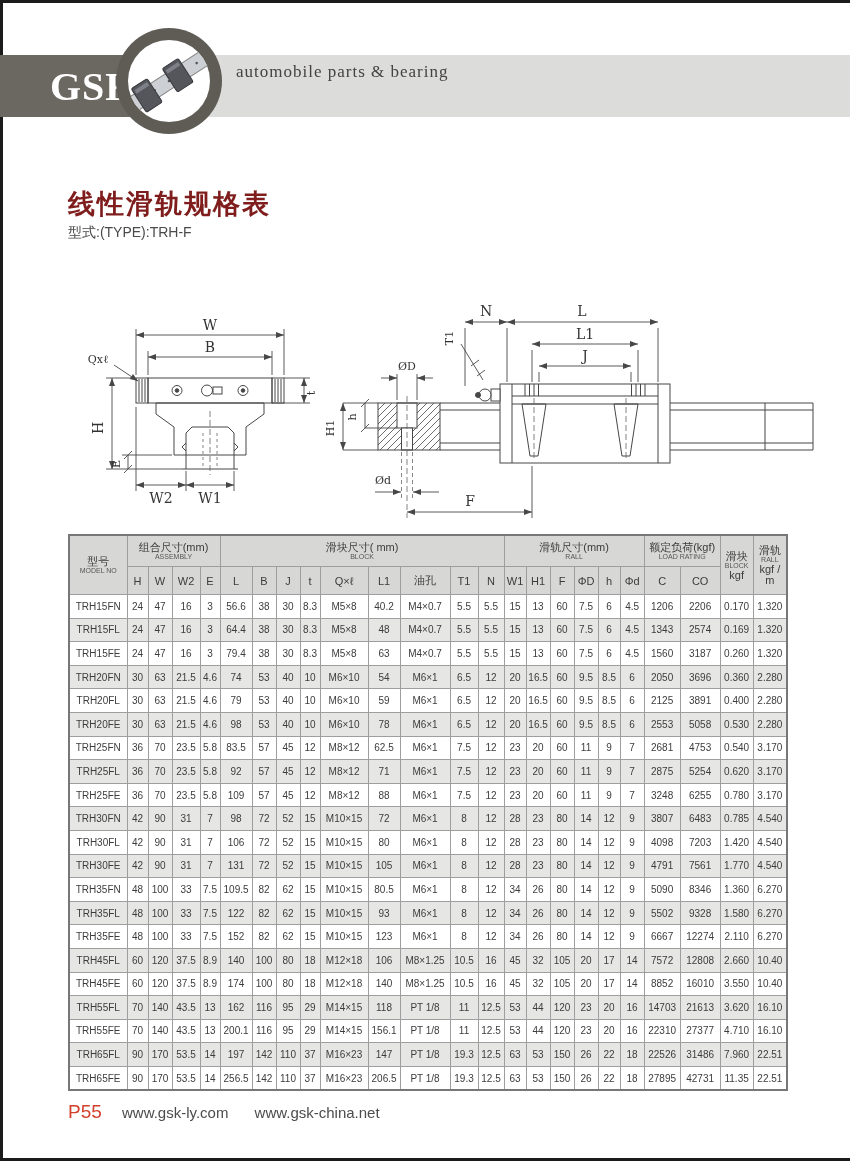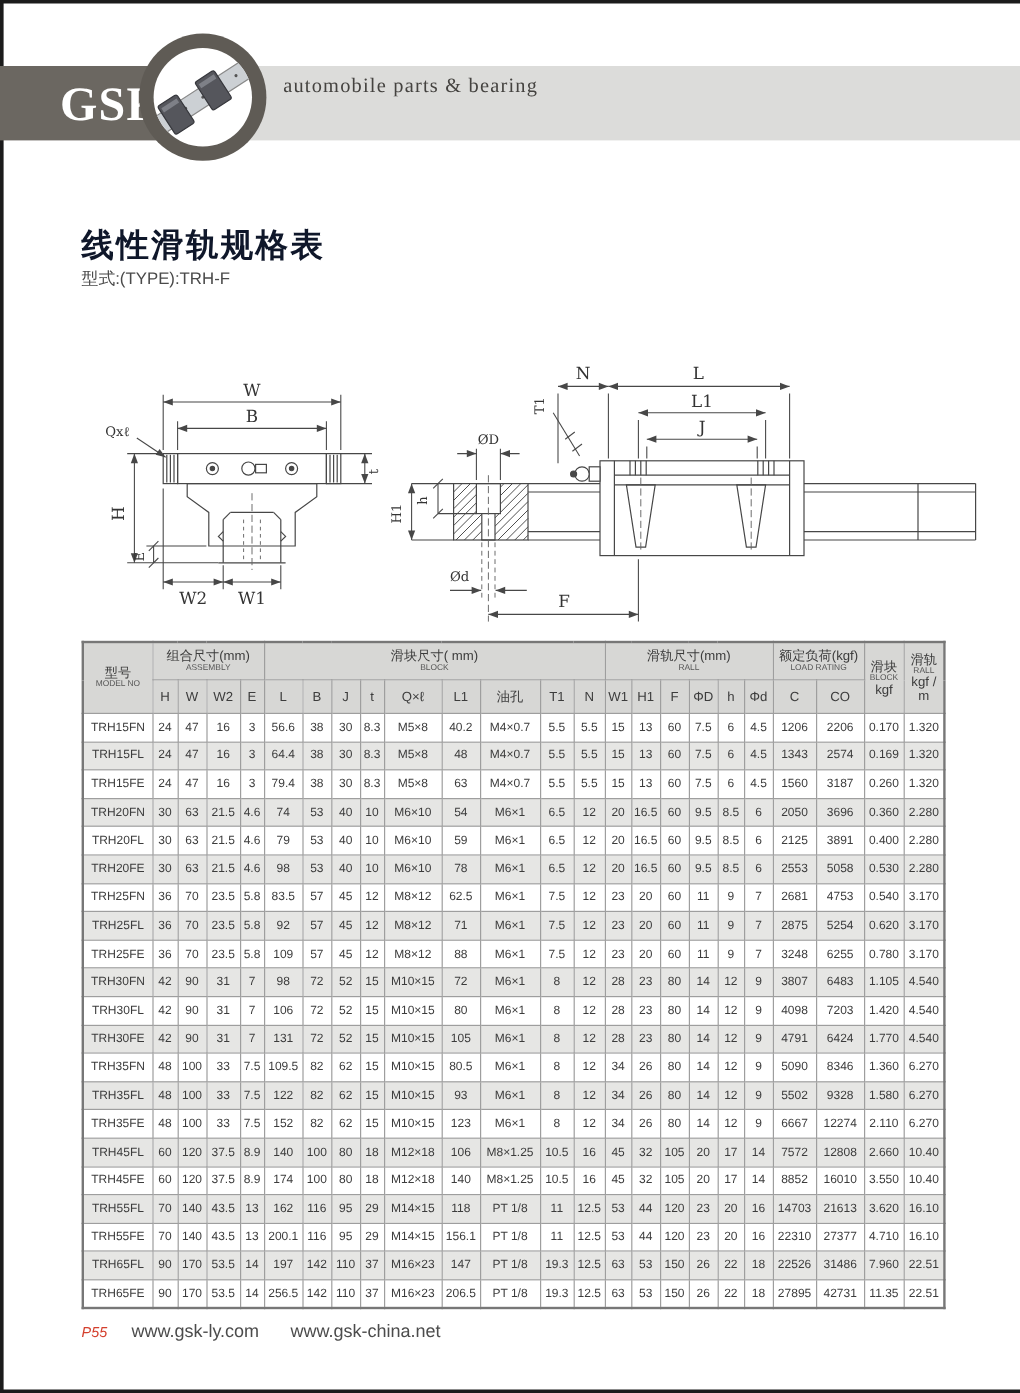--- a/index.html
+++ b/index.html
@@ -15,21 +15,21 @@
          font-size:40px;font-weight:bold;letter-spacing:1px;}
   .brand sup{font-size:13px;font-weight:normal;vertical-align:18px;}
   .brand-circle{position:absolute;left:116px;top:28px;width:106px;height:106px;border-radius:50%;
         background:#5f5b55;}
   .brand-circle .inner{position:absolute;left:12px;top:12px;width:82px;height:82px;border-radius:50%;
         background:#fff;overflow:hidden;}
   .year-block{position:absolute;left:236px;top:59px;font-family:"Liberation Serif",serif;color:#514f4a;}
   .year{font-size:33px;line-height:1;}
   .tagline{font-size:17px;margin-top:3px;color:#454340;letter-spacing:1px;}
   
-  .title{position:absolute;left:68px;top:186px;font-size:27px;font-weight:bold;color:#0f172a;letter-spacing:2px;}
+  .title{position:absolute;left:68px;top:186px;font-size:27px;font-weight:bold;color:#7f1d1d;letter-spacing:2px;}
   .subtitle{position:absolute;left:68px;top:224px;font-size:14px;color:#4a4a4a;}
   
   .drawing{position:absolute;}
   .drawing svg{display:block;}
   .dwg-front{left:70px;top:283px;}
   .dwg-side{left:325px;top:278px;}
   text.dim{font-family:"DejaVu Serif",serif;font-size:14px;fill:#333;}
   text.dim-sm{font-family:"DejaVu Serif",serif;font-size:11px;fill:#333;}
   
   table.spec{position:absolute;left:68px;top:534px;width:718px;border-collapse:collapse;
@@ -39,21 +39,21 @@
   table.spec thead th{background:#d7d7d5;font-weight:normal;}
   tr.h1 th{height:30px;}
   tr.h2 th{height:27px;font-size:11px;}
   .zh{font-size:11px;line-height:12px;}
   .en{font-size:7px;line-height:8px;color:#565656;}
   .unit{font-size:11px;line-height:11px;}
   table.spec tbody td{height:22.6px;background:#fff;}
   table.spec tbody tr.alt td{background:#e6e6e4;}
   
   .footer{position:absolute;left:68px;top:1101px;font-size:15px;color:#4c4c4c;}
-  .footer .pageno{color:#d4402e;font-size:12px;margin-right:16px;font-style:italic;}
+  .footer .pageno{color:#d4402e;font-size:19px;margin-right:16px;}
   .footer .url{margin-right:22px;text-align:right;}
 </style>
 </head>
 <body>
 
 <div class="page">
 
   <div class="band-light"></div>
   <div class="band-dark"></div>
   <div class="brand"><span>GSK</span><sup>®</sup></div>
@@ -608,21 +608,21 @@
           <td>8</td>
           <td>12</td>
           <td>28</td>
           <td>23</td>
           <td>80</td>
           <td>14</td>
           <td>12</td>
           <td>9</td>
           <td>3807</td>
           <td>6483</td>
-          <td>1.105</td>
+          <td>0.785</td>
           <td>4.540</td>
         </tr>
         <tr>
           <td>TRH30FL</td>
           <td>42</td>
           <td>90</td>
           <td>31</td>
           <td>7</td>
           <td>106</td>
           <td>72</td>
@@ -659,21 +659,21 @@
           <td>M6×1</td>
           <td>8</td>
           <td>12</td>
           <td>28</td>
           <td>23</td>
           <td>80</td>
           <td>14</td>
           <td>12</td>
           <td>9</td>
           <td>4791</td>
-          <td>6424</td>
+          <td>7561</td>
           <td>1.770</td>
           <td>4.540</td>
         </tr>
         <tr>
           <td>TRH35FN</td>
           <td>48</td>
           <td>100</td>
           <td>33</td>
           <td>7.5</td>
           <td>109.5</td>

